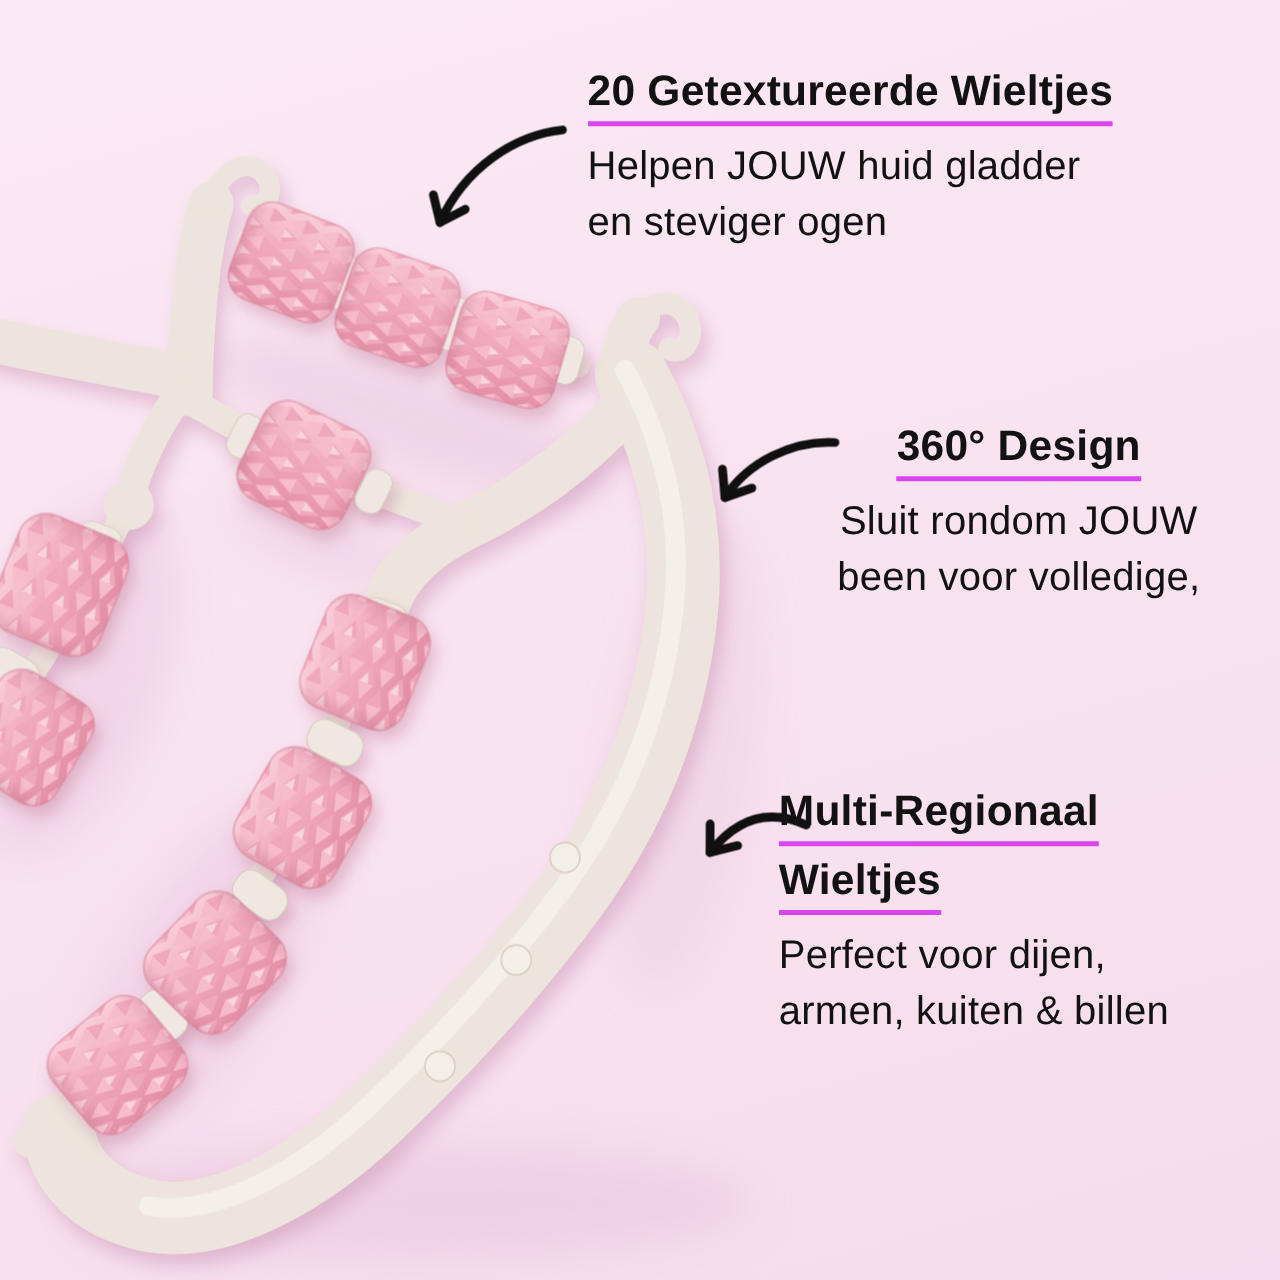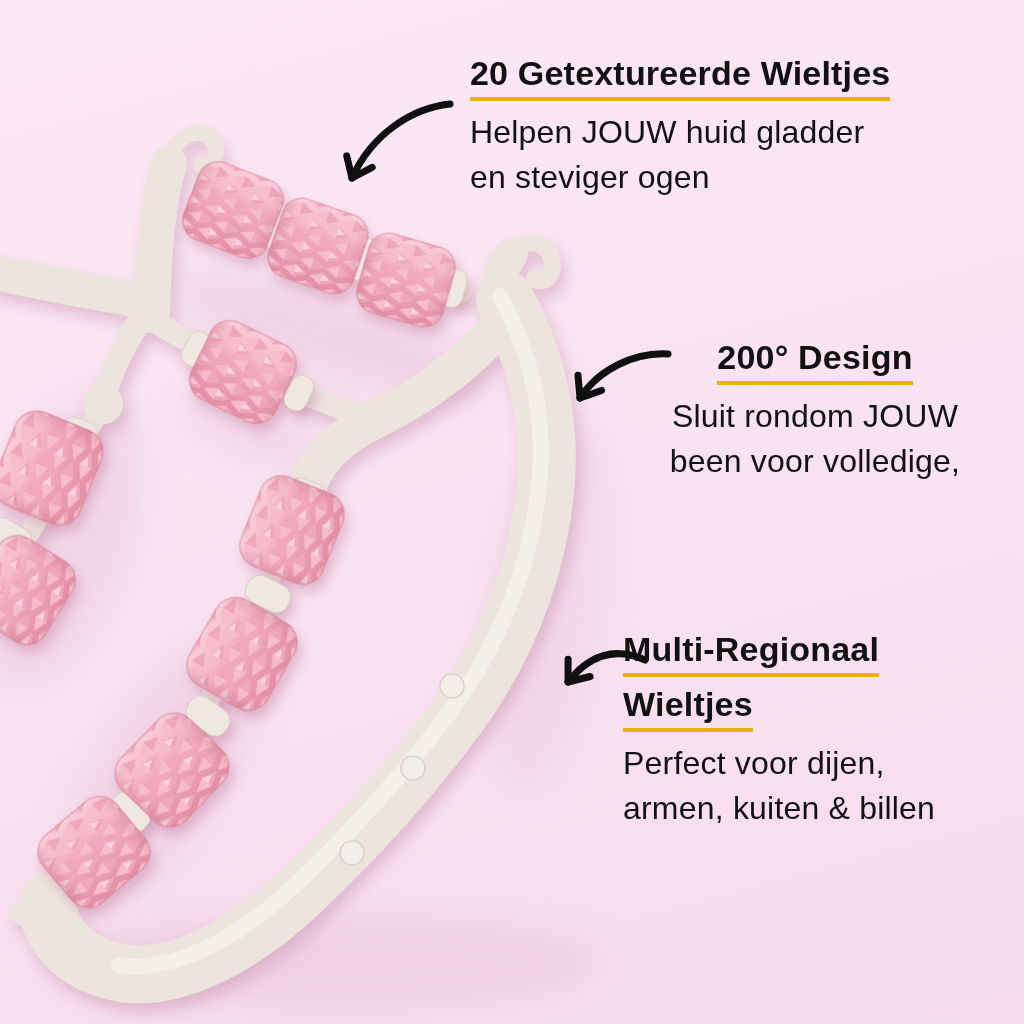--- a/index.html
+++ b/index.html
@@ -5,21 +5,21 @@
   html,body{margin:0;padding:0;}
   body{
     width:1024px;height:1024px;overflow:hidden;
     background:linear-gradient(165deg,#FBE9F5 0%,#F9E3F1 45%,#F6DCEC 100%);
     font-family:"Liberation Sans",sans-serif;color:#121212;
   }
   .stage{position:relative;width:1024px;height:1024px;}
   svg.scene{position:absolute;left:0;top:0;}
   .note{position:absolute;}
   .hd-line{font-weight:bold;font-size:34px;line-height:42px;letter-spacing:.2px;margin-bottom:6px;}
-  .hl{display:inline-block;border-bottom:4px solid #eab308;padding-bottom:3px;}
+  .hl{display:inline-block;border-bottom:4px solid #d946ef;padding-bottom:3px;}
   .bl{font-size:32px;line-height:45px;letter-spacing:.2px;}
   .note .body{margin-top:9px;}
   .note-a{left:470px;top:52px;width:545px;text-align:left;}
   .note-b{left:610px;top:336px;width:410px;text-align:center;}
   .note-c{left:623px;top:628px;width:414px;text-align:left;}
 </style>
 </head>
 <body>
 
 <div class="stage">
@@ -142,21 +142,21 @@
       <span class="hl">20 Getextureerde Wieltjes</span>
     </div>
     <div class="body">
       <div class="bl">Helpen JOUW huid gladder</div>
       <div class="bl">en steviger ogen</div>
     </div>
   </div>
 
   <div class="note note-b">
     <div class="hd-line">
-      <span class="hl">200° Design</span>
+      <span class="hl">360° Design</span>
     </div>
     <div class="body">
       <div class="bl">Sluit rondom JOUW</div>
       <div class="bl">been voor volledige,</div>
     </div>
   </div>
 
   <div class="note note-c">
     <div class="hd-line">
       <span class="hl">Multi-Regionaal</span>

